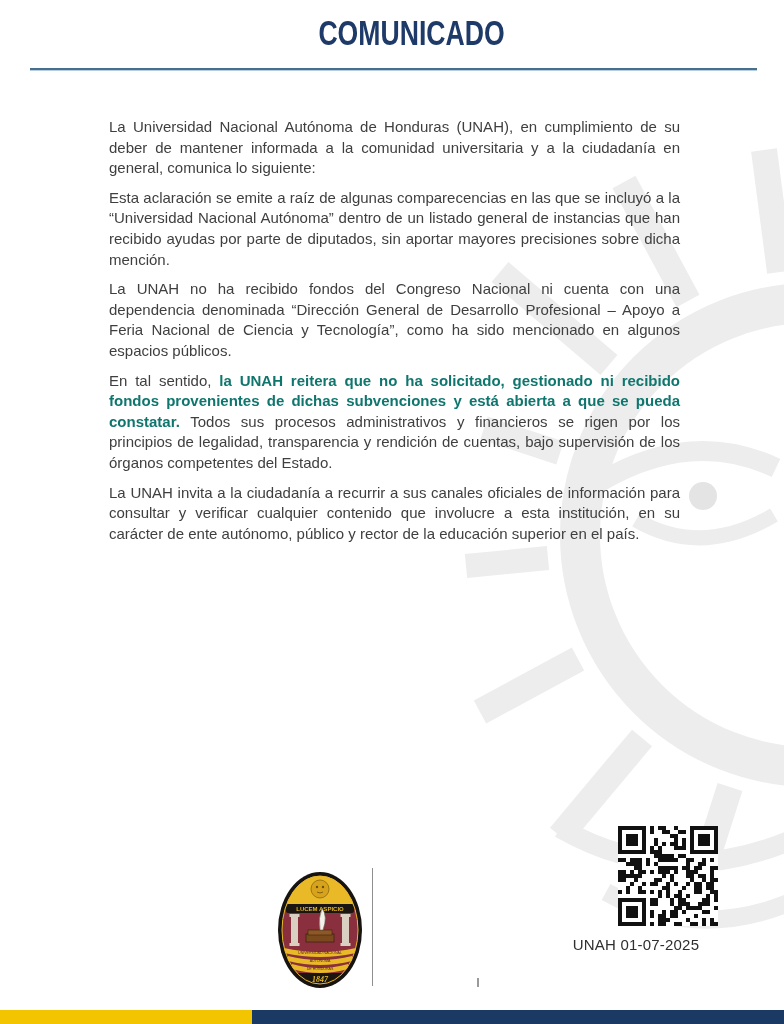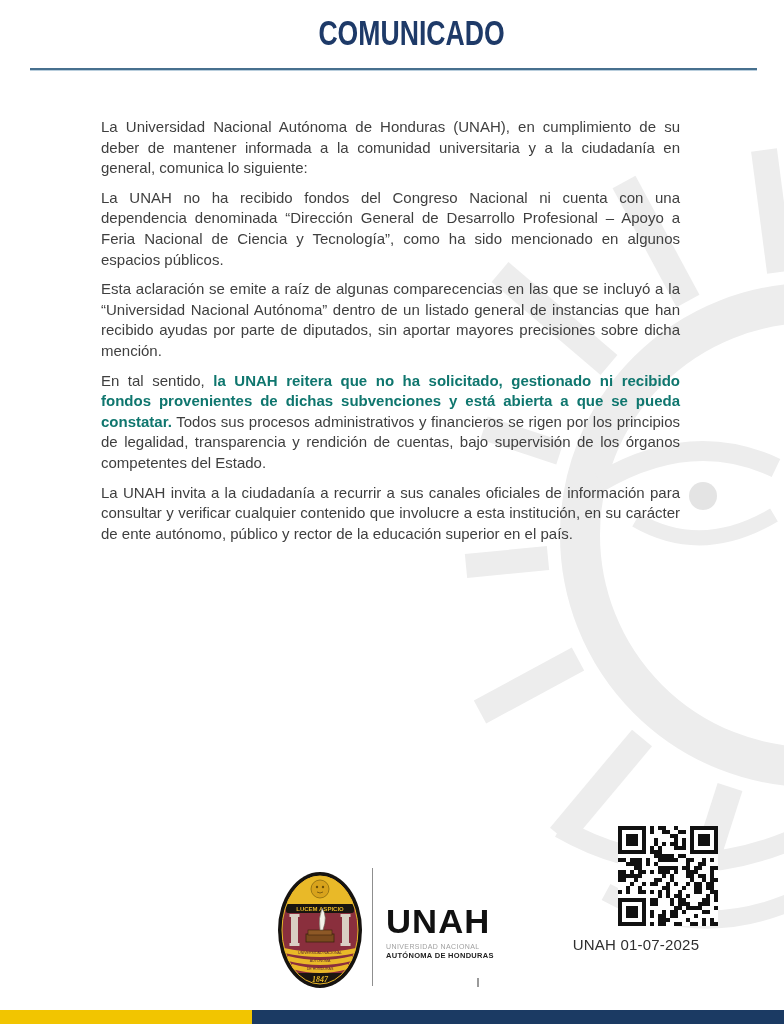--- a/index.html
+++ b/index.html
@@ -17,21 +17,21 @@
     position:absolute;left:30px;top:68px;width:727px;height:3px;
     background:linear-gradient(#47708e 0 66%, #b9cedd 66% 100%);
   }
   
   #watermark{position:absolute;left:0;top:0;width:784px;height:1024px;z-index:0;pointer-events:none;}
   
   #doc-body{
     position:absolute;left:97px;top:117px;width:583px;z-index:2;
   }
   .para{
-    margin:0 0 9px 4px;font-size:15px;line-height:20.6px;text-align:justify;color:#3f3f3f;
+    margin:0 0 9px 12px;font-size:15px;line-height:20.6px;text-align:justify;color:#3f3f3f;
   }
   .para.center{text-align:center;}
   .para .b{font-weight:bold;color:#0f766e;}
   
   #footer{position:absolute;left:0;top:0;width:784px;height:1024px;z-index:2;}
   #seal{position:absolute;left:278px;top:872px;}
   #logo-divider{position:absolute;left:372px;top:868px;width:1px;height:118px;background:#8f8f8f;}
   #wordmark{position:absolute;left:386px;top:902px;width:200px;}
   #wordmark-acronym{
     font-size:34px;font-weight:bold;color:#111111;letter-spacing:1px;line-height:38px;
@@ -80,22 +80,22 @@
     </g>
 
     <circle cx="703" cy="496" r="14" fill="#e4e4e4"></circle>
   </svg>
 
   <div id="title"><span>COMUNICADO</span></div>
   <div id="title-rule"></div>
 
   <div id="doc-body">
       <p class="para"><span>La Universidad Nacional Autónoma de Honduras (UNAH), en cumplimiento de su deber de mantener informada a la comunidad universitaria y a la ciudadanía en general, comunica lo siguiente:</span></p>
+      <p class="para"><span>Esta aclaración se emite a raíz de algunas comparecencias en las que se incluyó a la “Universidad Nacional Autónoma” dentro de un listado general de instancias que han recibido ayudas por parte de diputados, sin aportar mayores precisiones sobre dicha mención.</span></p>
       <p class="para"><span>La UNAH no ha recibido fondos del Congreso Nacional ni cuenta con una dependencia denominada “Dirección General de Desarrollo Profesional – Apoyo a Feria Nacional de Ciencia y Tecnología”, como ha sido mencionado en algunos espacios públicos.</span></p>
-      <p class="para"><span>Esta aclaración se emite a raíz de algunas comparecencias en las que se incluyó a la “Universidad Nacional Autónoma” dentro de un listado general de instancias que han recibido ayudas por parte de diputados, sin aportar mayores precisiones sobre dicha mención.</span></p>
       <p class="para"><span>En tal sentido, </span><span class="b">la UNAH reitera que no ha solicitado, gestionado ni recibido fondos provenientes de dichas subvenciones y está abierta a que se pueda constatar.</span><span> Todos sus procesos administrativos y financieros se rigen por los principios de legalidad, transparencia y rendición de cuentas, bajo supervisión de los órganos competentes del Estado.</span></p>
       <p class="para"><span>La UNAH invita a la ciudadanía a recurrir a sus canales oficiales de información para consultar y verificar cualquier contenido que involucre a esta institución, en su carácter de ente autónomo, público y rector de la educación superior en el país.</span></p>
     </div>
 
   <div id="footer">
 
     <svg id="seal" width="84" height="116" viewBox="0 0 84 116" xmlns="http://www.w3.org/2000/svg">
       <defs>
         <clipPath id="sealClip">
             <ellipse cx="42" cy="58" rx="38" ry="54"></ellipse>
@@ -138,25 +138,20 @@
 
         <path d="M 0 101 H 84 V 116 H 0 Z" fill="#1a1510"></path>
         <text x="42" y="110" text-anchor="middle" font-family="Liberation Serif, serif" font-size="8" font-style="italic" font-weight="bold" fill="#e9b928">1847</text>
       </g>
 
       <ellipse cx="42" cy="58" rx="38" ry="54" fill="none" stroke="#e9b928" stroke-width="1"></ellipse>
     </svg>
 
     <div id="logo-divider"></div>
 
-    <div id="wordmark">
-      <div id="wordmark-acronym">UNAH</div>
-      <div id="wordmark-line1">UNIVERSIDAD NACIONAL</div>
-      <div id="wordmark-line2">AUTÓNOMA DE HONDURAS</div>
-    </div>
 
     <div id="tiny-tick"></div>
 
     <div id="qr">
       <svg width="100" height="100" viewBox="0 0 100 100" xmlns="http://www.w3.org/2000/svg">
         <rect width="100" height="100" fill="#ffffff"></rect>
         <g id="qr-modules" fill="#111111">
             <rect x="0" y="0" width="4" height="4"></rect>
             <rect x="4" y="0" width="4" height="4"></rect>
             <rect x="8" y="0" width="4" height="4"></rect>

